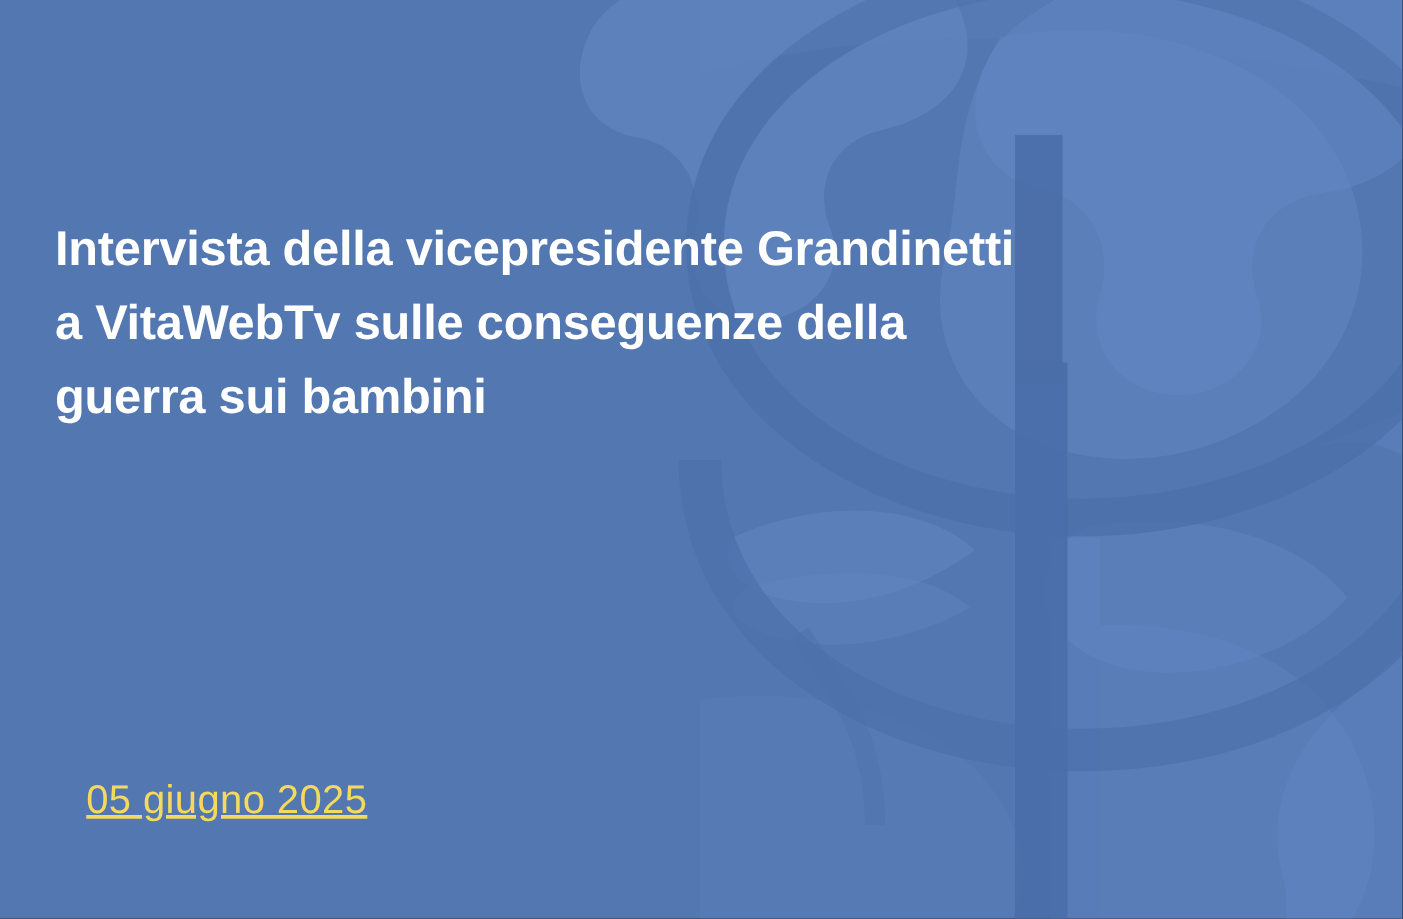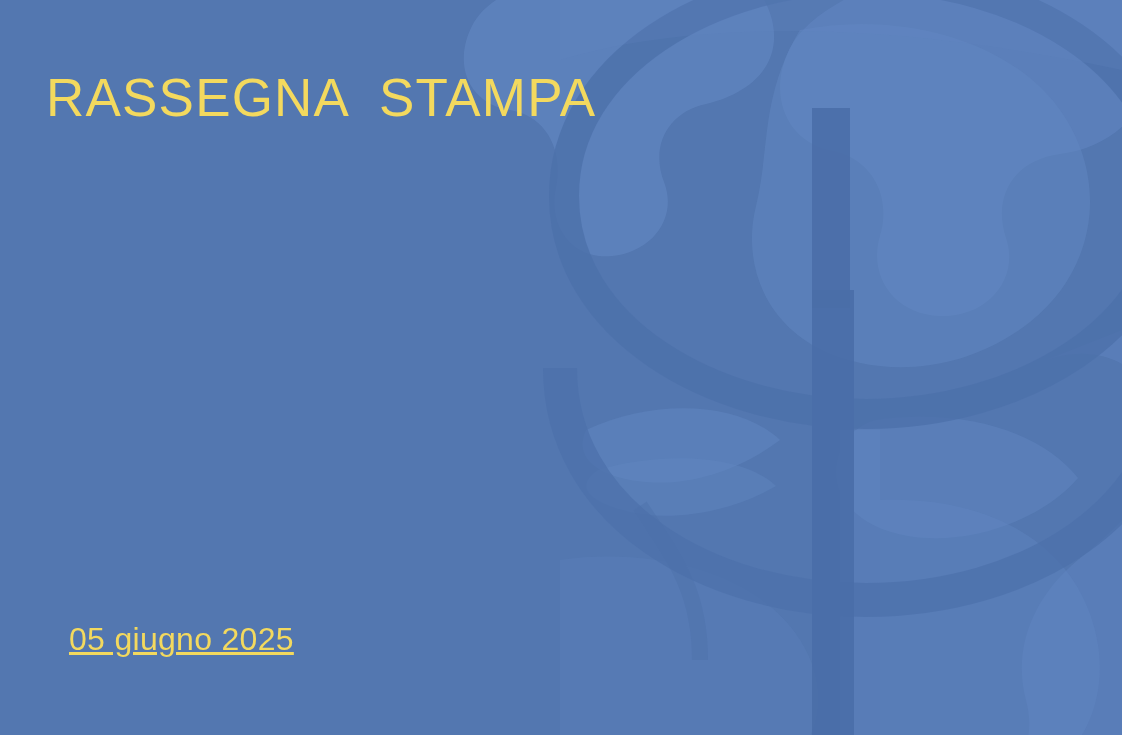--- a/index.html
+++ b/index.html
@@ -175,20 +175,22 @@
           <rect x="812" y="290" width="42" height="500" fill="#4A6EA8" fill-opacity="0.92"></rect>
         </g>
 
         <path fill="#6287C2" fill-opacity="0.20" d="M560 0 L 1122 0 L 1122 70 C 900 22, 700 18, 560 60 Z"></path>
       </g>
     </svg>
   </div>
 
   <div class="content">
 
-    <h1 id="kicker">RASSEGNA  STAMPA</h1>
 
+    <h2 id="headline">Intervista della vicepresidente Grandinetti
+a VitaWebTv sulle conseguenze della
+guerra sui bambini</h2>
 
     <div id="date">05 giugno 2025</div>
 
   </div>
 
 </div>
 
 </body></html>

